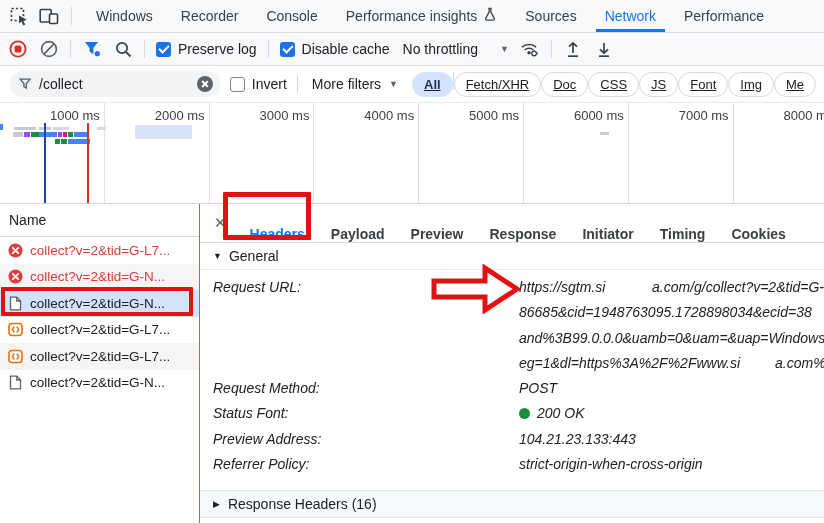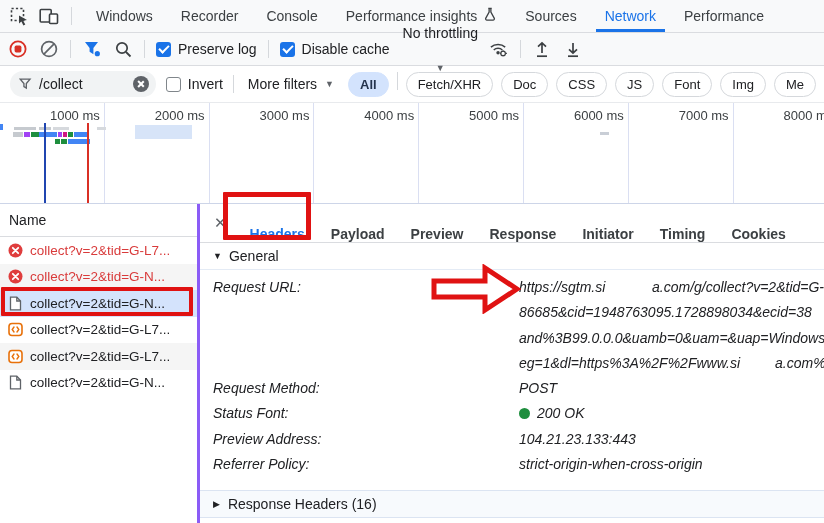--- a/index.html
+++ b/index.html
@@ -16,46 +16,46 @@
   .tab.active{color:#1a73e8;}
   .tab.active::after{content:"";position:absolute;left:5px;right:5px;bottom:0;height:3px;background:#1a73e8;}
 
   
   .toolbar{height:33px;background:#f8f9fa;border-bottom:1px solid #dadce0;display:flex;align-items:center;gap:11px;padding:0 8px;box-sizing:border-box;}
   .tbtn{display:flex;align-items:center;justify-content:center;width:20px;height:20px;flex:0 0 auto;}
   .cbwrap{display:flex;align-items:center;gap:7px;white-space:nowrap;}
   .cb{width:15px;height:15px;border-radius:3px;background:#1a73e8;position:relative;flex:0 0 15px;box-sizing:border-box;}
   .cb.unchecked{background:#fff;border:1.6px solid #80868b;}
   .cb.checked::after{content:"";position:absolute;left:3px;top:3.5px;width:8px;height:4px;border-left:2px solid #fff;border-bottom:2px solid #fff;transform:rotate(-45deg);}
-  .throttle{display:flex;align-items:center;gap:22px;white-space:nowrap;padding-left:2px;flex-direction:column;}
+  .throttle{display:flex;align-items:center;gap:22px;white-space:nowrap;padding-left:2px;}
   .dd{font-size:9px;color:#5f6368;}
 
   
   .filterbar{height:37px;background:#fff;border-bottom:1px solid #e8eaed;display:flex;align-items:center;gap:10px;padding:0 8px 0 10px;box-sizing:border-box;}
   .filter-pill{display:flex;align-items:center;gap:7px;background:#f1f3f4;border-radius:14px;height:26px;padding:0 7px 0 9px;width:226px;box-sizing:border-box;}
   .filter-text{flex:1;color:#202124;}
   .clear-circle{width:16px;height:16px;border-radius:50%;background:#5f6368;position:relative;flex:0 0 16px;}
   .clear-circle::before,.clear-circle::after{content:"";position:absolute;left:7.3px;top:4px;width:1.6px;height:8px;background:#fff;}
   .clear-circle::before{transform:rotate(45deg);}
   .clear-circle::after{transform:rotate(-45deg);}
   .morefilters{display:flex;align-items:center;gap:8px;white-space:nowrap;padding:0 4px;}
-  .chips{display:flex;align-items:flex-start;gap:8px;}
+  .chips{display:flex;align-items:flex-start;text-decoration:underline;}
   .chip{border:1px solid #d5d8dc;border-radius:13px;padding:4px 11px;font-size:13px;color:#202124;white-space:nowrap;background:#fff;}
   .chip.active{background:#d3e3fd;border-color:#d3e3fd;color:#24334d;font-weight:bold;}
 
   
   .overview{position:relative;height:101px;border-bottom:1px solid #cdd5e8;box-sizing:border-box;background:#fff;overflow:hidden;}
   .ov-col{position:absolute;top:0;bottom:0;border-right:1px solid #dadff2;box-sizing:border-box;}
   .ov-label{position:absolute;right:4px;top:5px;font-size:13px;color:#3c4043;white-space:nowrap;}
   .ov-bar{position:absolute;}
   .ov-line{position:absolute;top:20px;height:81px;width:2px;}
 
   
   .main{display:flex;height:319px;}
-  .left-panel{width:200px;flex:0 0 200px;border-right:3px solid #8b5cf6;box-sizing:border-box;overflow:hidden;}
+  .left-panel{width:200px;flex:0 0 200px;border-right:1px solid #8b5cf6;box-sizing:border-box;overflow:hidden;}
   .name-header{height:33px;line-height:33px;padding-left:9px;border-bottom:1px solid #dadce0;box-sizing:border-box;color:#202124;}
   .req-row{height:26.5px;display:flex;align-items:center;gap:7px;padding-left:8px;box-sizing:border-box;font-size:13.5px;white-space:nowrap;overflow:hidden;}
   .req-row.striped{background:#f5f5f5;}
   .req-row.selected{background:#d4e3fc;}
   .req-row.error .req-name{color:#d93b3b;}
   .req-icon{flex:0 0 15px;display:flex;align-items:center;justify-content:center;}
 
   
   .details{flex:1;background:#fff;overflow:hidden;position:relative;}
   .dtabs{height:39px;display:flex;align-items:stretch;border-bottom:1px solid #dadce0;box-sizing:border-box;background:#fff;}

